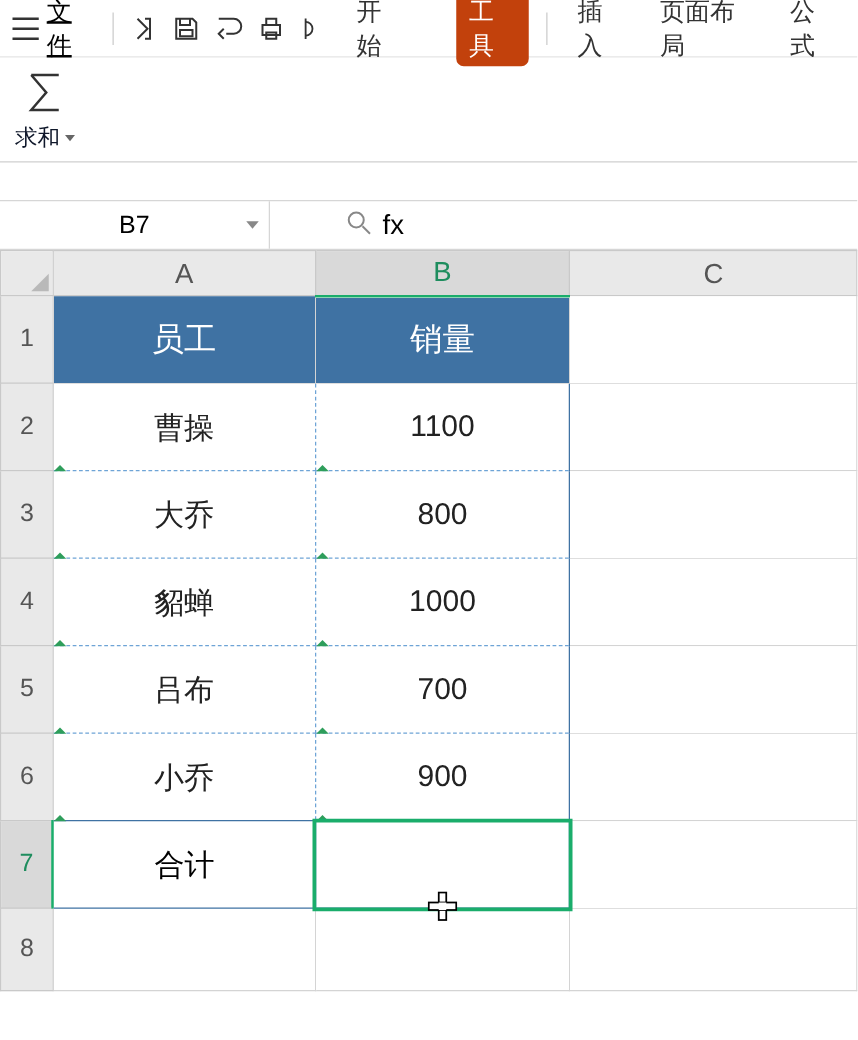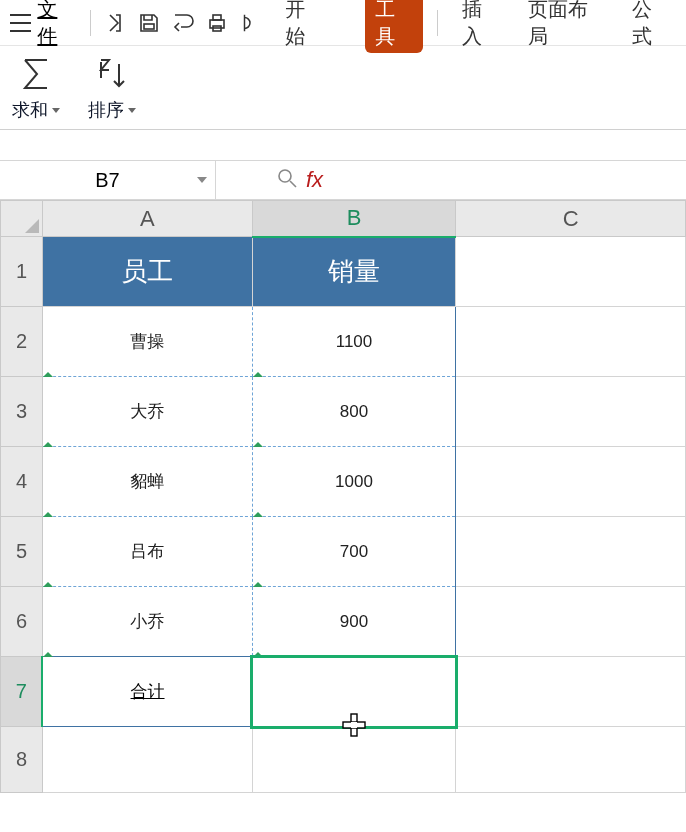--- a/index.html
+++ b/index.html
@@ -84,21 +84,21 @@
   }
   .name-box .dd {
     position:absolute; right:8px; top:50%; transform:translateY(-50%);
     width:0;height:0;
     border-left:5px solid transparent;
     border-right:5px solid transparent;
     border-top:6px solid #888;
   }
   .fx-area { flex:1; display:flex; align-items:center; padding-left:60px; color:#888; }
   .fx-area svg { margin-right:8px; }
-  .fx-text { font-size:22px; font-style:italic; color:#b91c1c; }
+  .fx-text { font-size:22px; color:#000000; }
 
   
   .grid-wrap { position:relative; margin-top:0; }
   table.sheet {
     border-collapse: collapse;
     table-layout: fixed;
   }
   .corner {
     width:42px; height:36px;
     background:#e9e9e9;
@@ -128,21 +128,21 @@
     border:1px solid #c9c9c9;
     font-weight:normal;
     font-size:20px;
     color:#555;
     text-align:center;
   }
   th.rowhdr.sel { background:#d9d9d9; color:#1e8d5e; border-right:2px solid #1aad6b;}
   td.cell {
     border:1px solid #d4d4d4;
     height:70px;
-    font-size:17px;
+    font-size:24px;
     text-align:center;
     vertical-align:middle;
     position:relative;
   }
   td.cell.header-cell {
     background:#3f72a3;
     color:#fff;
     font-size:26px;
   }
   td.cell.data-cell {
@@ -157,21 +157,20 @@
     border-left:5px solid transparent;
     border-bottom:5px solid #2e9e5b;
     border-right:5px solid transparent;
     transform: rotate(0deg);
   }
   td.cell.data-a { border-left:1px solid #3f72a3; }
   td.cell.data-b { border-right:1px solid #3f72a3; }
   td.cell.total-a {
     border:1px solid #3f72a3;
     border-right:1px dashed #6ea4d6;
-    text-decoration:underline;
   }
   td.cell.blank { background:#fff; }
   td.short { height:66px; }
 
   
   .selection {
     position:absolute;
     border:3px solid #1aad6b;
     pointer-events:none;
     box-sizing:border-box;
@@ -255,34 +254,20 @@
         <path d="M8 4 H30 M8 4 L20 18 L8 32 H30"></path>
       </svg>
     </div>
     <div class="caption">
       <span>求和</span>
       <span class="dropdown-tiny"></span>
     </div>
   </div>
 
 
-  <div class="ribbon-group">
-    <div class="icon">
-      <svg width="38" height="36" viewBox="0 0 38 36" fill="none" stroke="#333" stroke-width="2">
-        <path d="M8 6 L8 22"></path>
-          <path d="M8 4 L16 4 L8 14 L16 14"></path>
-        <path d="M26 8 V30"></path>
-          <path d="M21 25 L26 30 L31 25"></path>
-      </svg>
-    </div>
-    <div class="caption">
-      <span>排序</span>
-      <span class="dropdown-tiny"></span>
-    </div>
-  </div>
 </div>
 
 <div class="formula-row">
   <div class="name-box">
     <span>B7</span>
     <span class="dd"></span>
   </div>
   <div class="fx-area">
     <span>
       <svg width="22" height="22" viewBox="0 0 22 22" fill="none" stroke="#888" stroke-width="1.6">

